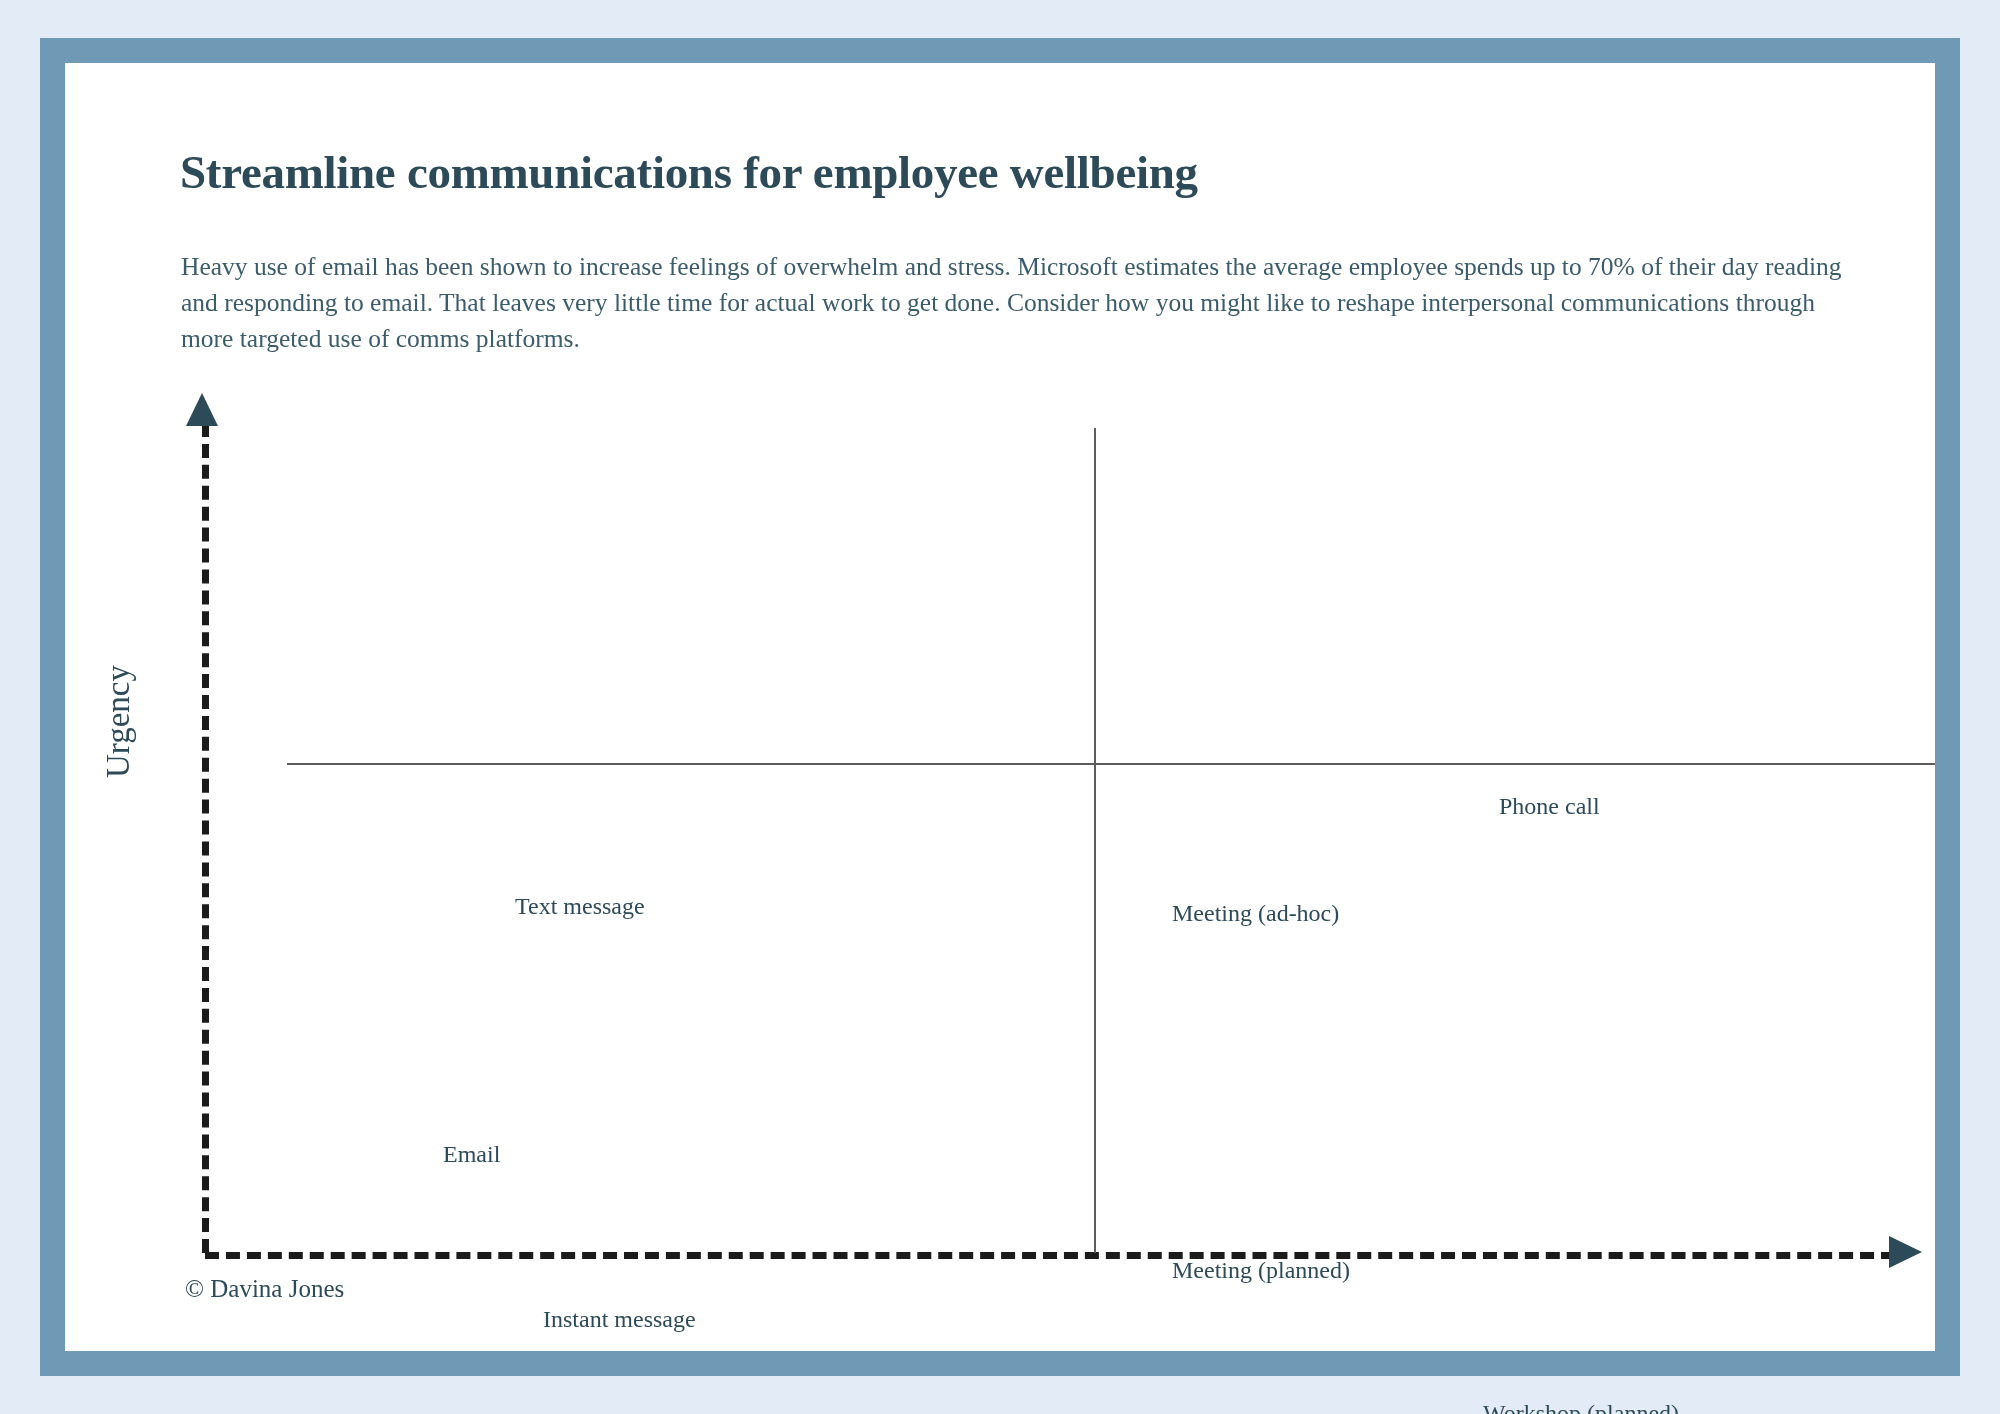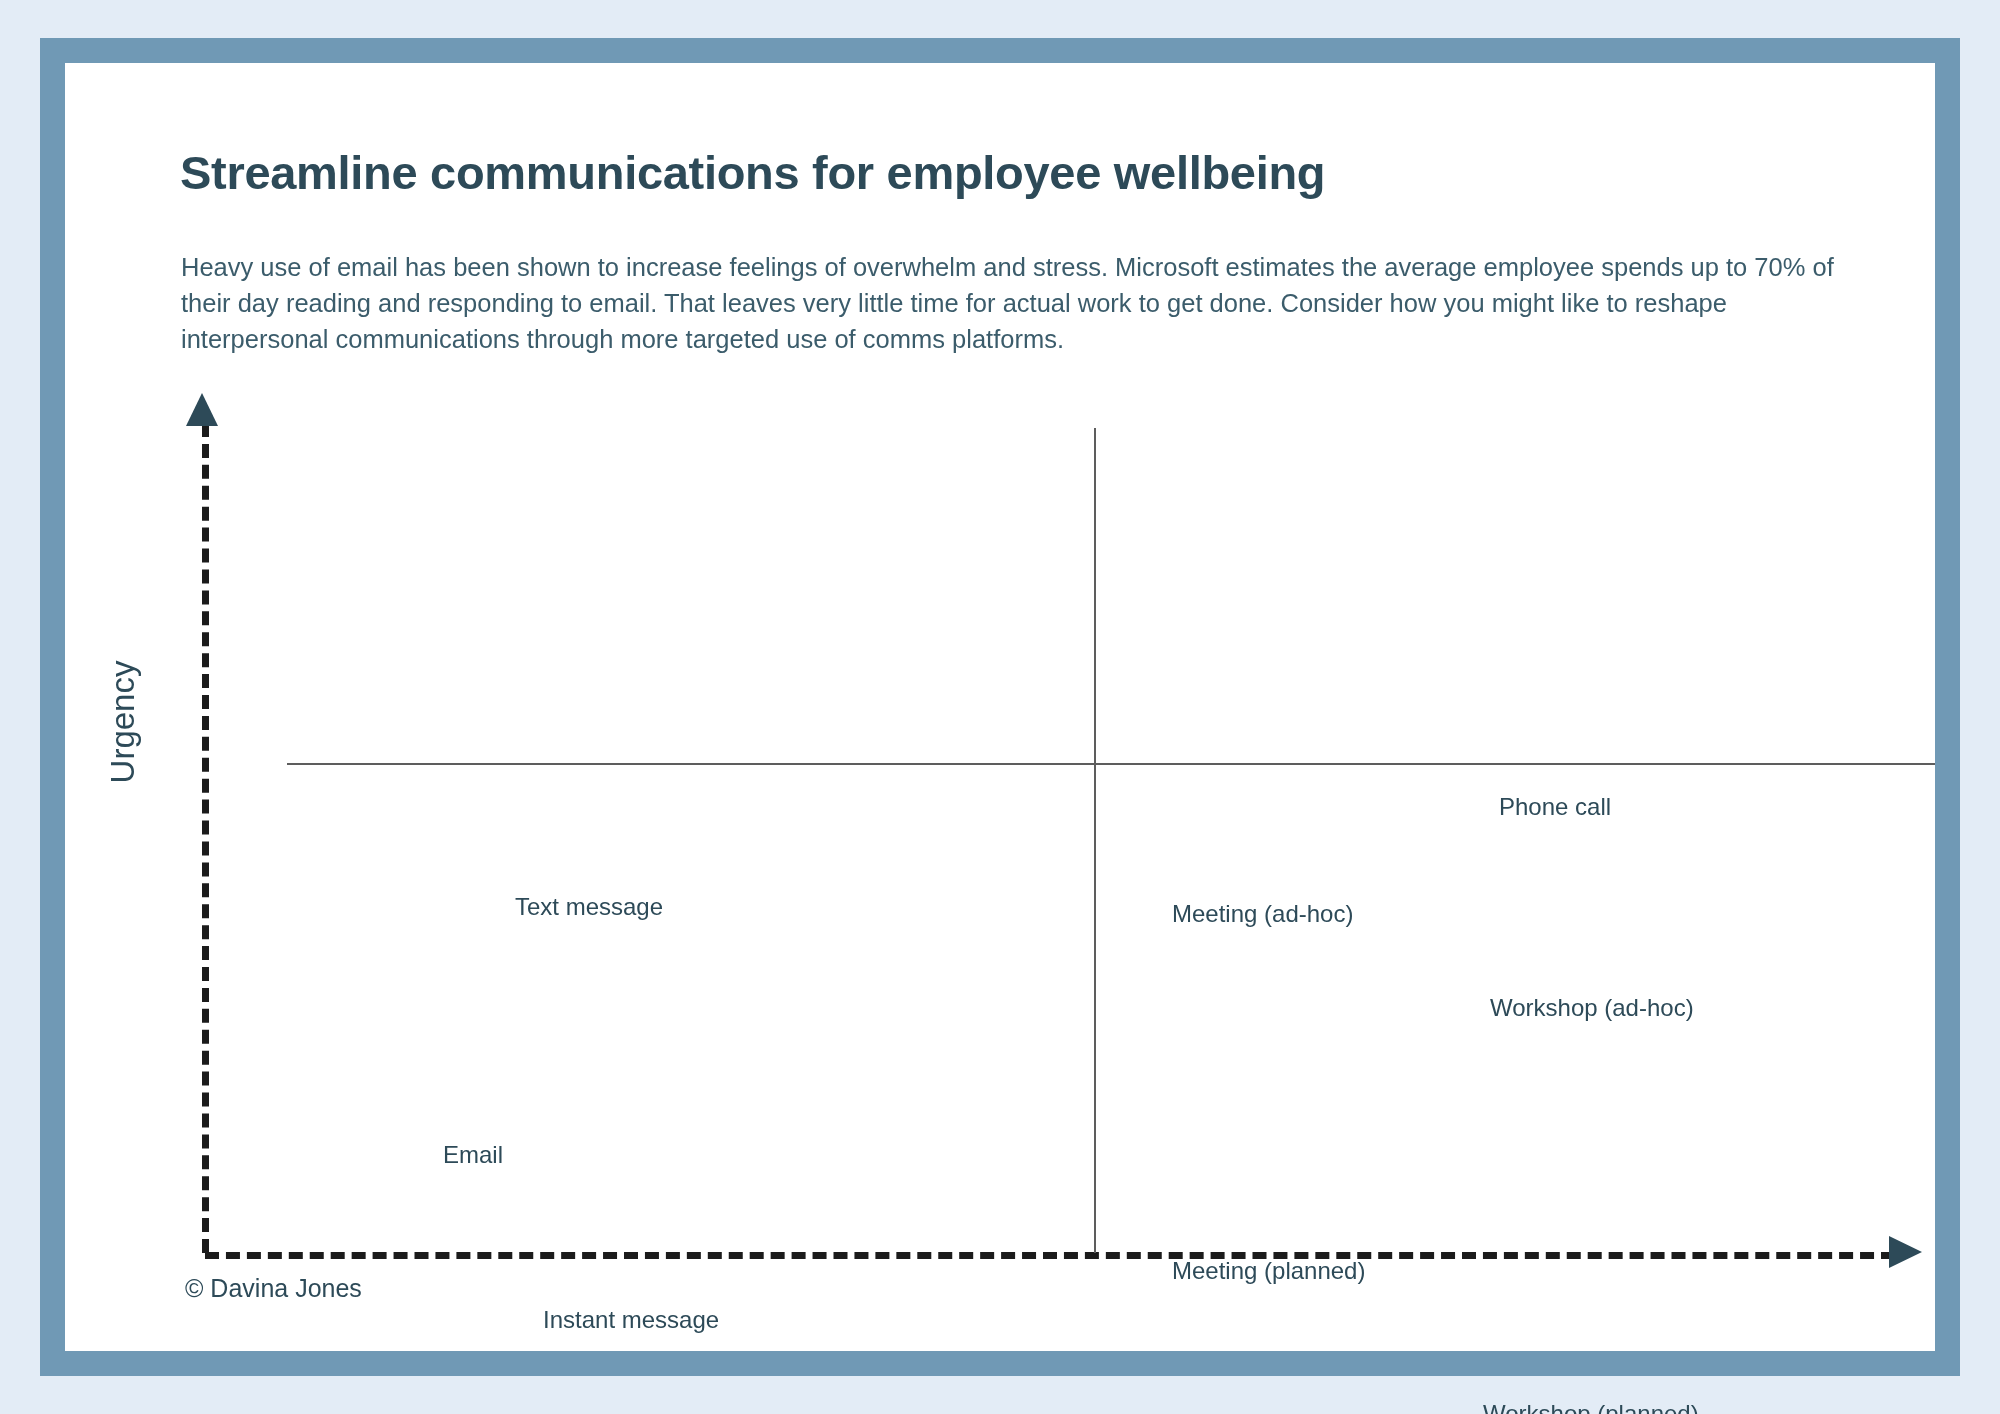--- a/index.html
+++ b/index.html
@@ -19,20 +19,21 @@
   }
 
   .frame {
     position: absolute;
     left: 40px;
     top: 38px;
     width: 1920px;
     height: 1338px;
     background: #7099b5;
     padding: 25px;
+    font-family: Liberation Serif, serif;
   }
 
   .card {
     position: relative;
     width: 100%;
     height: 100%;
     background: #ffffff;
   }
 
   
@@ -222,21 +223,20 @@
       <div class="qitem" style="left:450px;  top:500px;">Text message</div>
 
       <div class="qitem" style="left:378px;  top:748px;">Email</div>
 
       <div class="qitem" style="left:478px;  top:913px;">Instant message</div>
 
       <div class="qitem" style="left:1434px; top:400px;">Phone call</div>
 
       <div class="qitem" style="left:1107px; top:507px;">Meeting (ad-hoc)</div>
 
-      <div class="qitem" style="left:1425px; top:601px;">Workshop (ad-hoc)</div>
 
       <div class="qitem" style="left:1107px; top:864px;">Meeting (planned)</div>
 
       <div class="qitem" style="left:1418px; top:1007px;">Workshop (planned)</div>
 
     </div>
 
     <div class="footer-copyright">© Davina Jones</div>
 
 

